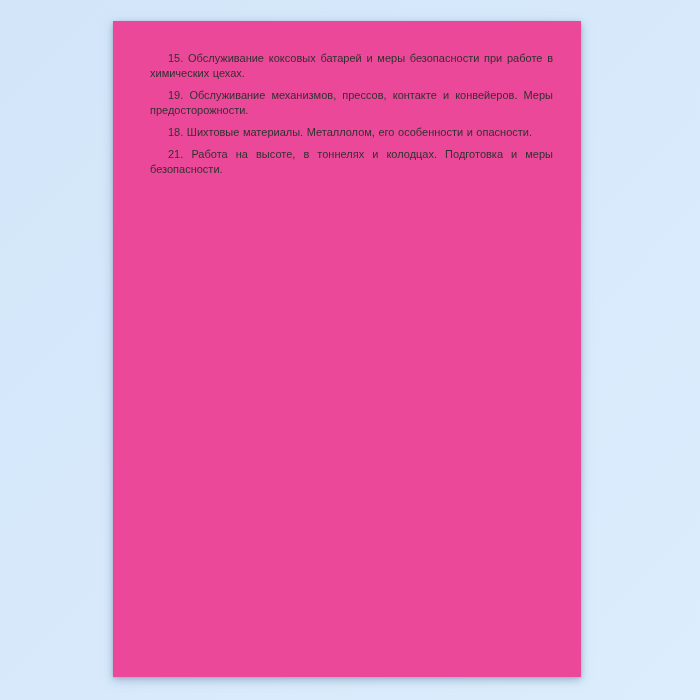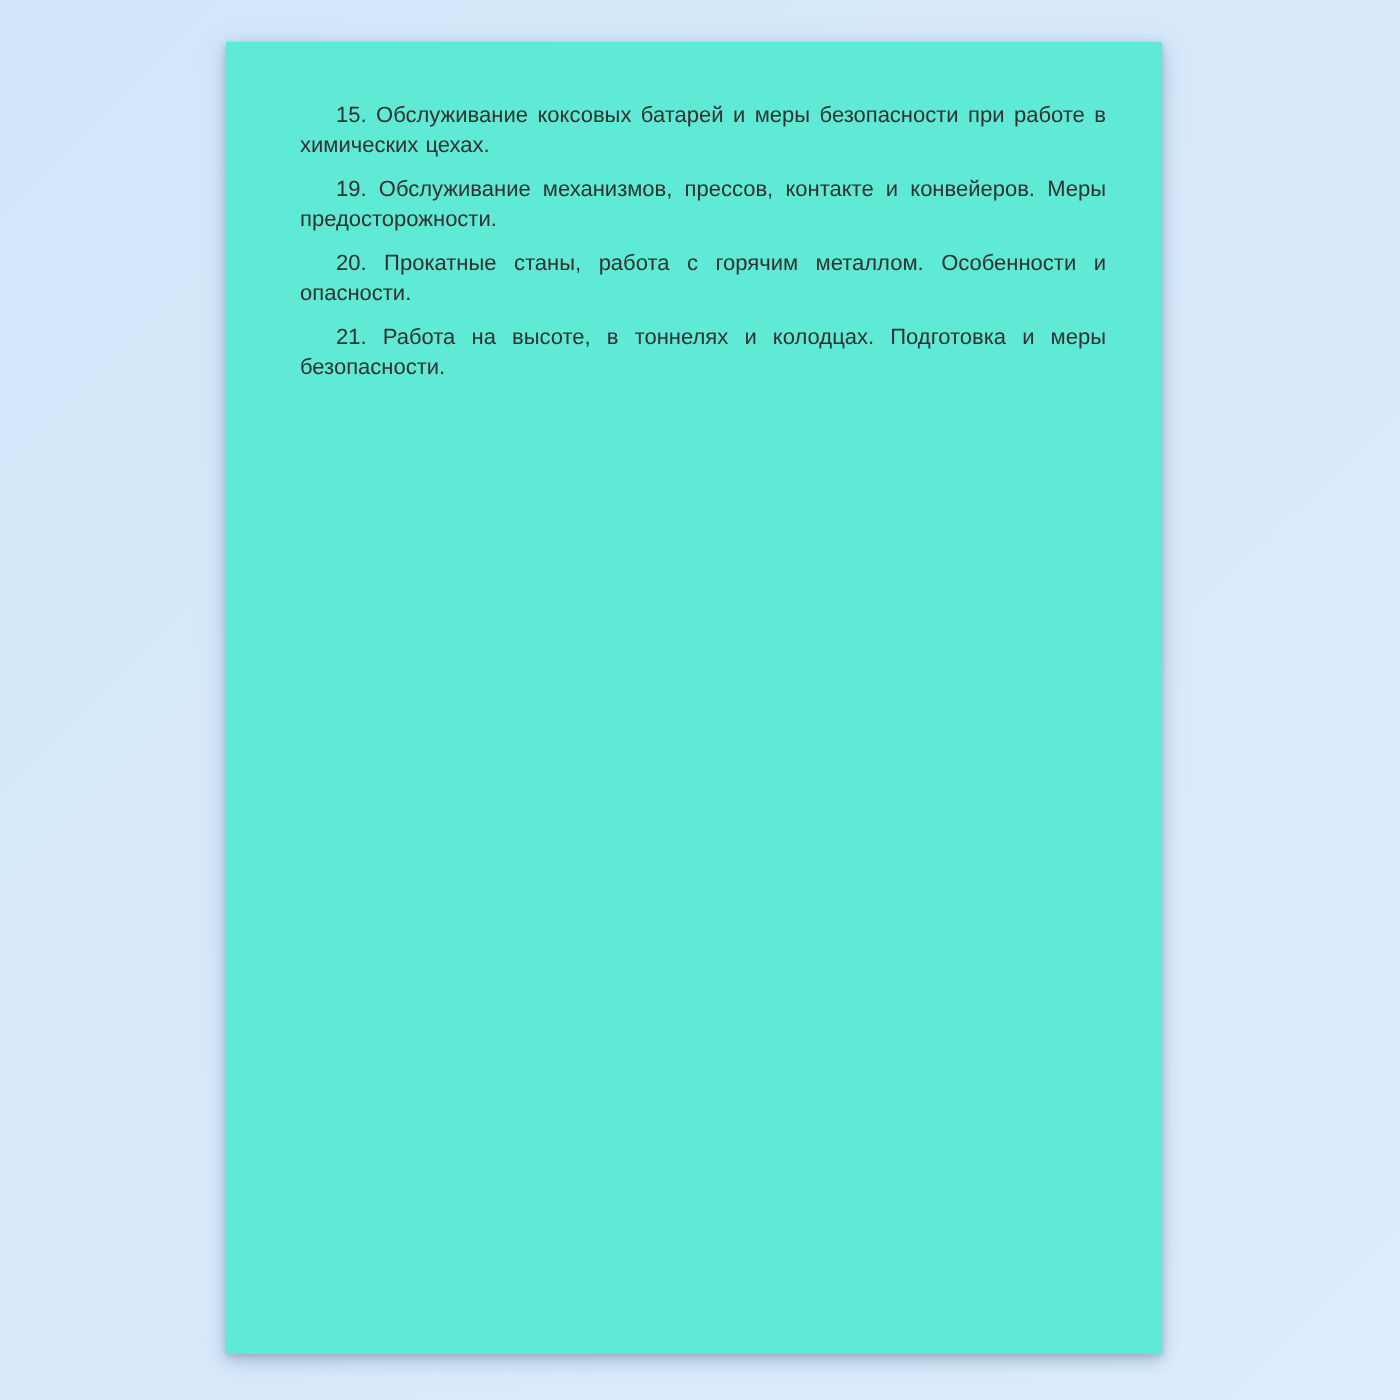--- a/index.html
+++ b/index.html
@@ -12,21 +12,21 @@
   body {
     background: linear-gradient(135deg, #d3e6f9 0%, #d7e9fb 55%, #dceefd 100%);
     font-family: "Liberation Sans", sans-serif;
   }
   .paper {
     position: absolute;
     left: 113px;
     top: 21px;
     width: 468px;
     height: 656px;
-    background: #5eead4;
+    background: #ec4899;
     box-shadow: 0 3px 9px rgba(108, 134, 166, 0.50),
                 0 1px 3px rgba(108, 134, 166, 0.35);
     box-sizing: border-box;
     padding: 30px 28px 0 37px;
   }
   .doc-body {
     font-size: 11px;
     line-height: 15px;
     color: #313131;
     text-align: justify;
@@ -42,21 +42,21 @@
 
 <div class="viewer-background">
   <div class="paper">
     <div class="doc-body">
 
       <p class="list-item"><span>15.</span> <span>Обслуживание коксовых батарей и меры безопасности при работе в химических цехах.</span></p>
 
 
       <p class="list-item"><span>19.</span> <span>Обслуживание механизмов, прессов, контакте и конвейеров. Меры предосторожности.</span></p>
 
+      <p class="list-item"><span>18.</span> <span>Шихтовые материалы. Металлолом, его особенности и опасности.</span></p>
 
 
-      <p class="list-item"><span>20.</span> <span>Прокатные станы, работа с горячим металлом. Особенности и опасности.</span></p>
 
       <p class="list-item"><span>21.</span> <span>Работа на высоте, в тоннелях и колодцах. Подготовка и меры безопасности.</span></p>
 
     </div>
   </div>
 </div>
 
 </body></html>

